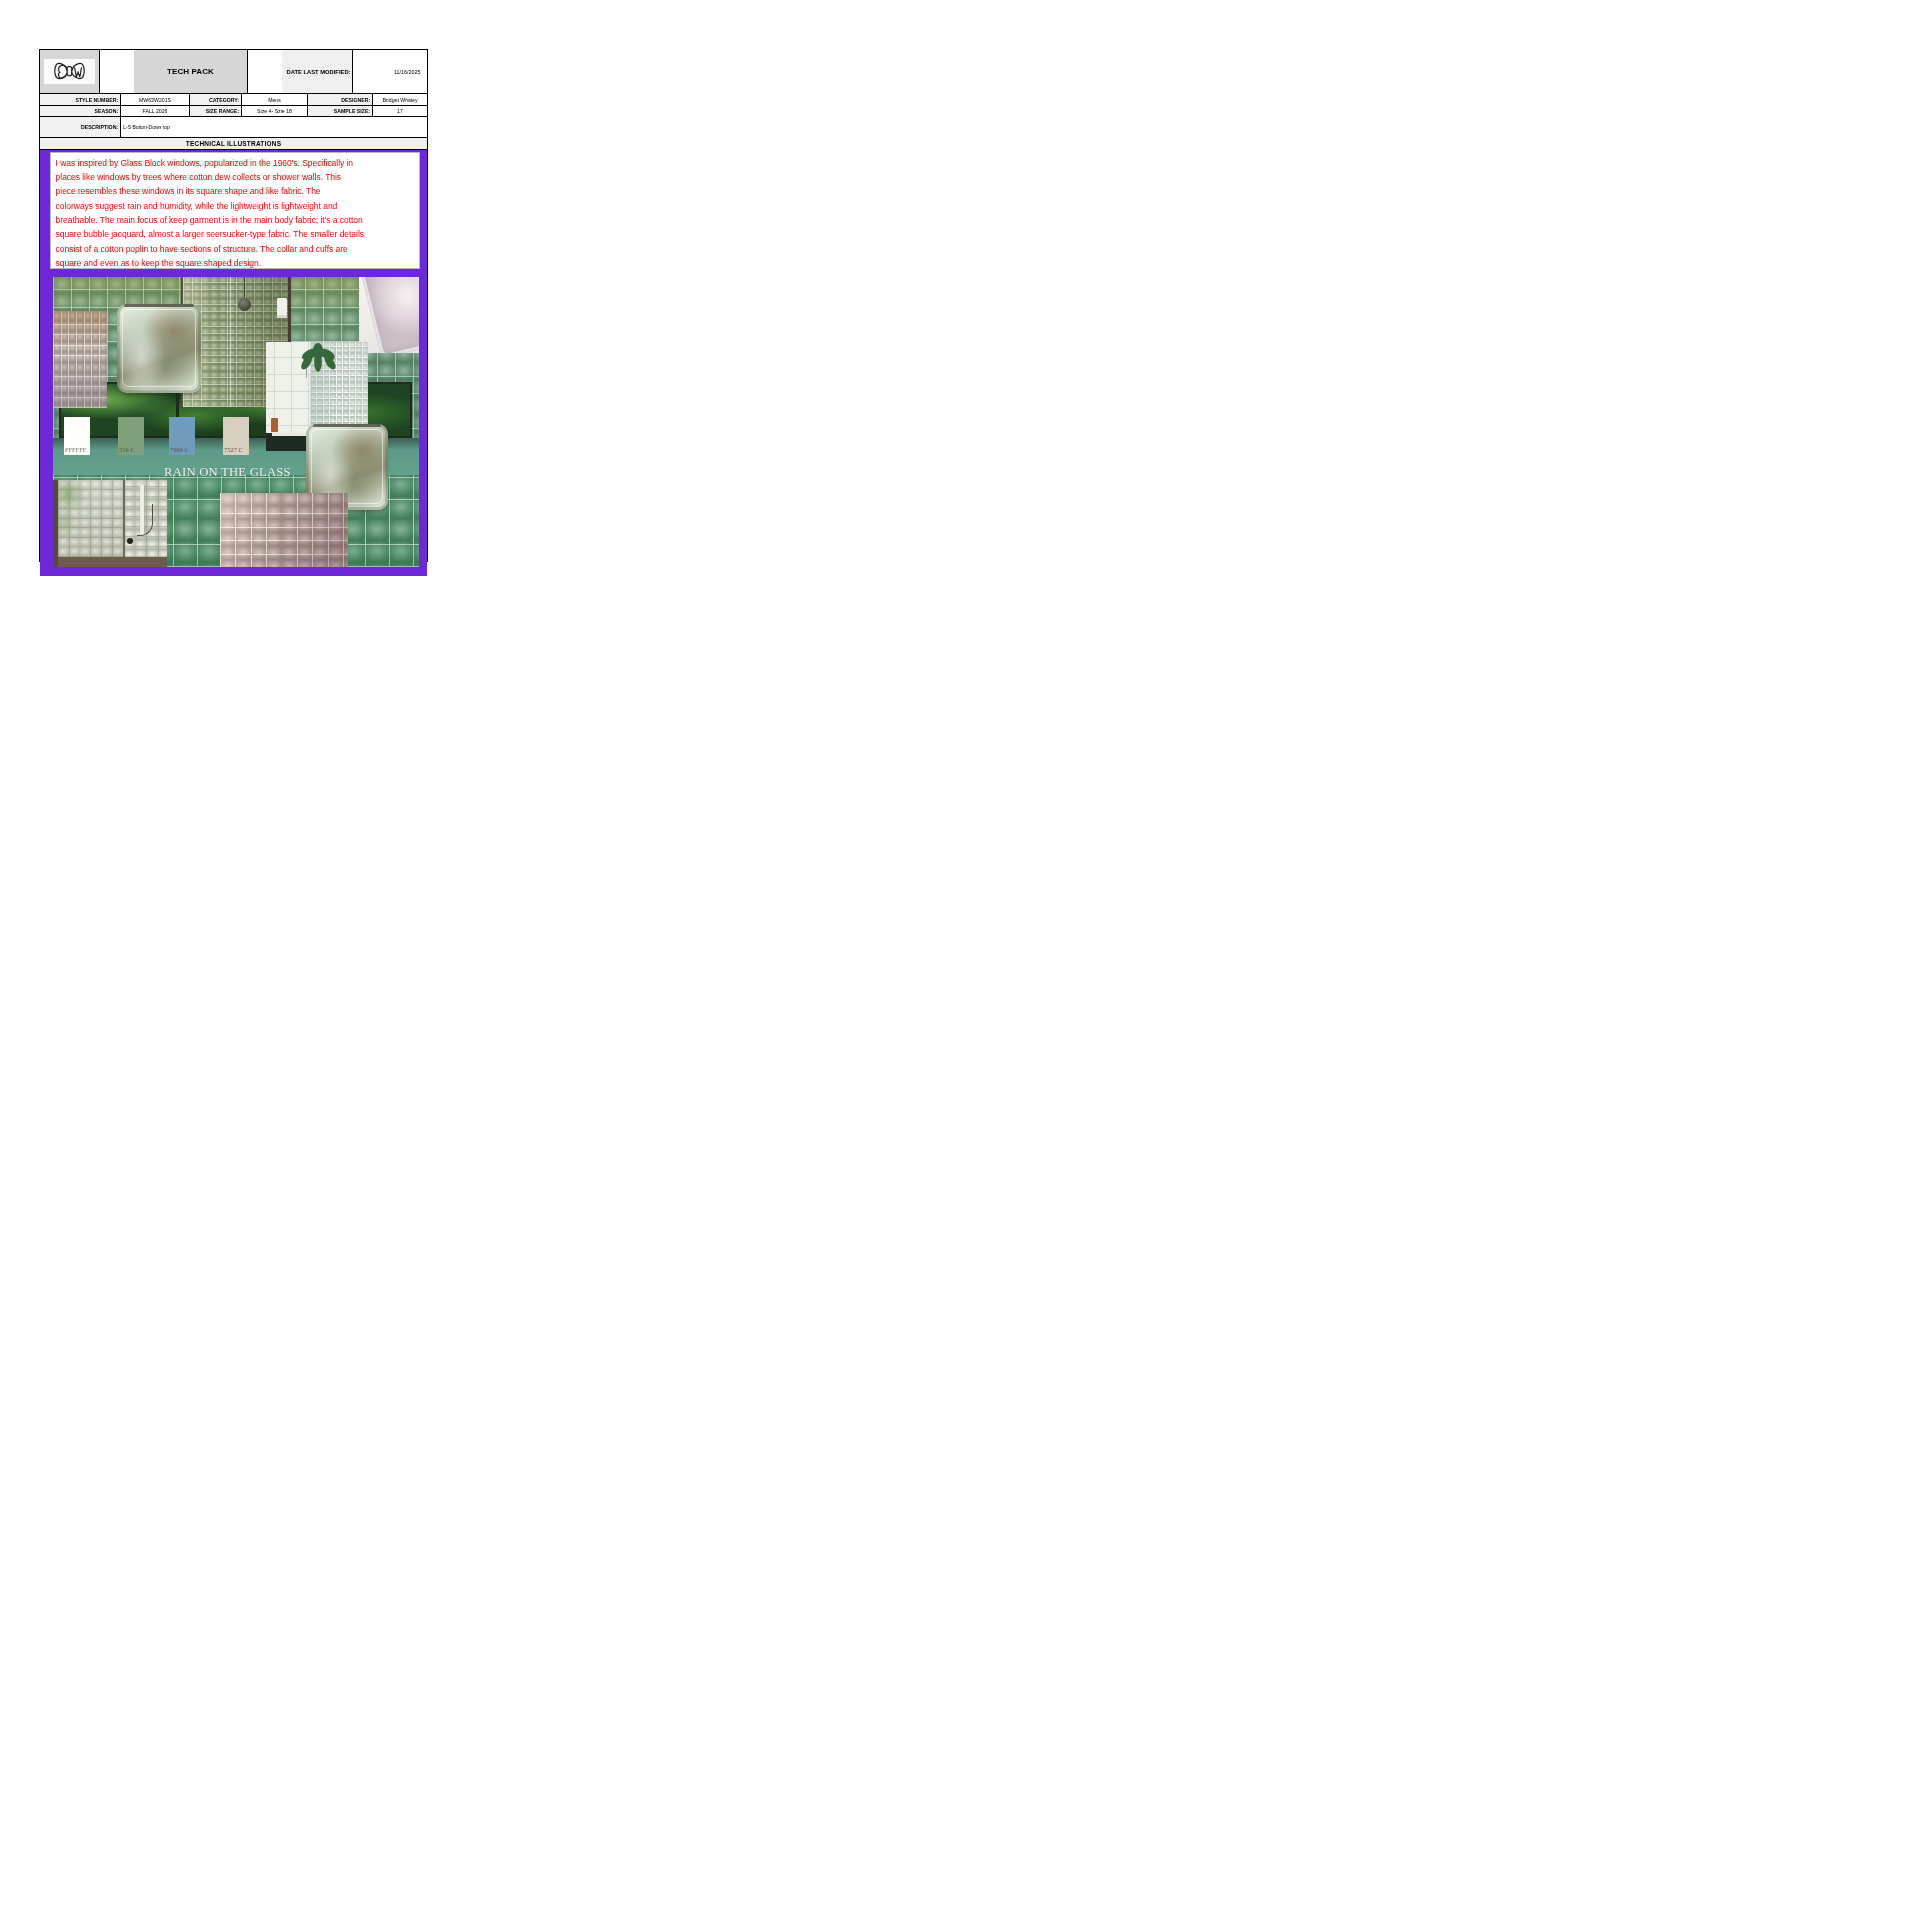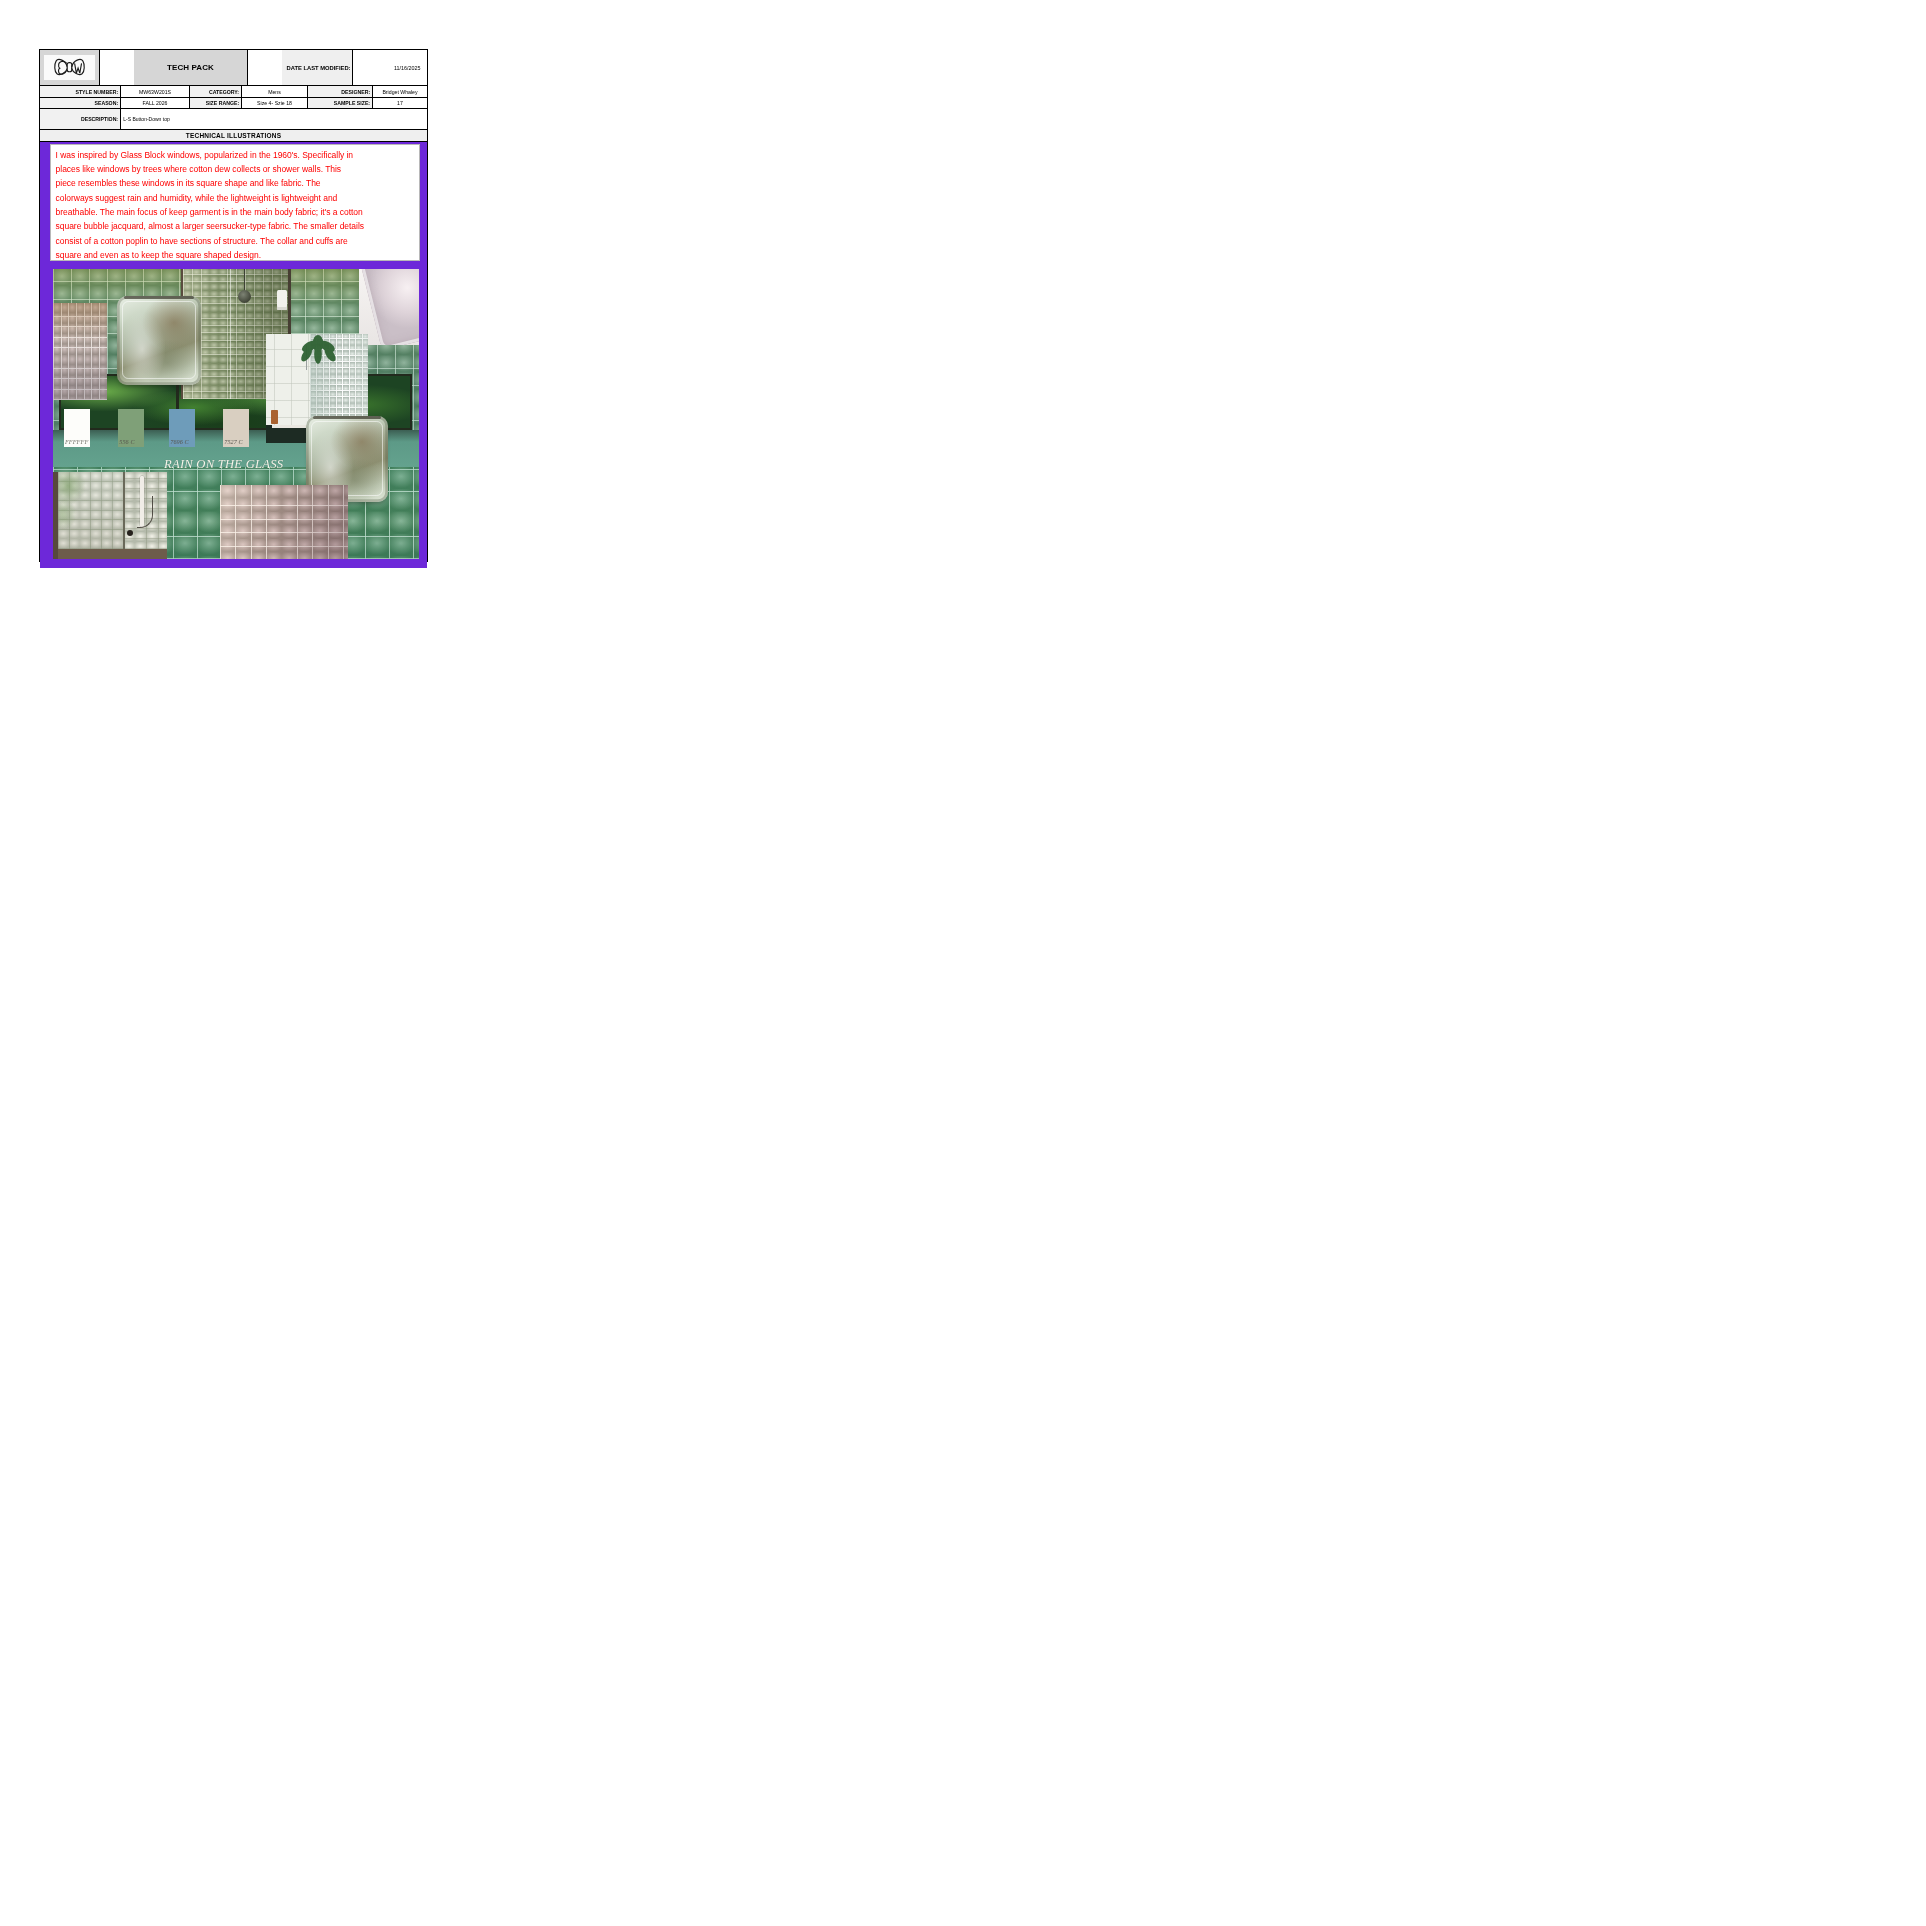--- a/index.html
+++ b/index.html
@@ -6,21 +6,21 @@
   body{width:475px;height:614px;position:relative;font-family:"Liberation Sans",sans-serif;color:#000;}
   *{box-sizing:border-box;}
 
   
   .tbl{position:absolute;left:39px;top:49px;width:389px;height:513px;border:1.2px solid #000;background:#fff;}
   .trow{display:flex;border-bottom:1.2px solid #000;align-items:stretch;}
   .tc{border-right:1.2px solid #000;display:flex;align-items:center;overflow:hidden;}
   .tc:last-child{border-right:none;}
   .lab{background:#f1f1f1;font-weight:bold;font-size:5.2px;justify-content:flex-end;padding-right:1.9px;}
   .val{background:#fff;font-size:5.2px;justify-content:center;text-align:center;}
-  .r1{height:36px;gap:34px;}
+  .r1{height:44px;gap:34px;}
   .r2{height:12px;}
   .r3{height:11.2px;}
   .r4{height:20.4px;}
   .r5{height:12.3px;}
   .logo-cell{width:81px;background:#d6d6d6;justify-content:center;}
   .logo-box{width:51px;height:25px;background:#fafafa;display:flex;align-items:center;justify-content:center;}
   .title-cell{width:156px;background:#d6d6d6;justify-content:center;font-weight:bold;font-size:8px;letter-spacing:0.1px;}
   .datelab-cell{width:96px;background:#efefef;font-weight:bold;font-size:5.8px;justify-content:flex-end;padding-right:1.9px;}
   .dateval-cell{width:54px;font-size:5.4px;justify-content:center;}
   .w-lab1{width:81px;}
@@ -31,21 +31,21 @@
   .w-val3{width:53px;flex:1;}
   .desc-val{flex:1;justify-content:flex-start;padding-left:2.3px;font-size:5px;}
   .techbar{background:#efefef;width:100%;justify-content:center;font-weight:bold;font-size:6.5px;letter-spacing:0.2px;}
   .bigcell{position:relative;height:426px;background:#6d28d9;}
 
   
   .insp{position:absolute;left:10px;top:2.3px;width:370px;height:117px;border:0.8px solid #b8b8b8;background:#fff;padding:2.7px 4.6px 0 4.6px;}
   .insp .ln{font-size:8.5px;line-height:14.3px;height:14.3px;color:#fe0000;white-space:nowrap;letter-spacing:-0.04px;}
 
   
-  #mb{position:absolute;left:13px;top:127px;width:366px;height:290px;overflow:hidden;background:#6f9f7e;font-style:italic;}
+  #mb{position:absolute;left:13px;top:127px;width:366px;height:290px;overflow:hidden;background:#6f9f7e;}
   .abs{position:absolute;}
   .gb{background-color:var(--b,#6fa387);
       background-image:
         repeating-linear-gradient(90deg,var(--j,rgba(255,255,255,.7)) 0 0.8px,transparent 0.8px var(--cw,18.5px)),
         repeating-linear-gradient(0deg,var(--j,rgba(255,255,255,.7)) 0 0.8px,transparent 0.8px var(--ch,18.5px)),
         radial-gradient(closest-side at 50% 42%,rgba(255,255,255,.38),rgba(35,60,45,.28) 125%);
       background-size:auto,auto,var(--cw,18.5px) var(--ch,18.5px);}
   .mb-base{inset:0;--cw:18px;--ch:17.3px;--b:#6f9f7e;--j:rgba(240,255,245,.65);}
   .mb-base::before{content:"";position:absolute;inset:0;
       background:linear-gradient(180deg,rgba(150,150,55,.40) 0%,rgba(110,150,80,.18) 13%,rgba(25,90,75,.18) 40%,rgba(30,100,85,.22) 70%,rgba(20,85,70,.30) 100%);}

